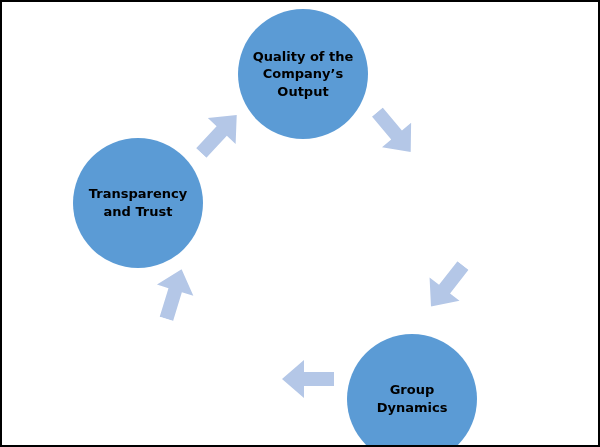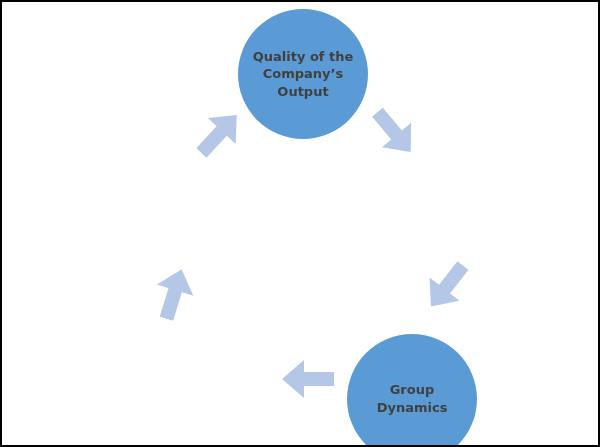--- a/index.html
+++ b/index.html
@@ -18,21 +18,21 @@
     overflow: hidden;
   }
   .node {
     position: absolute;
     border-radius: 50%;
     background: #5b9bd5;
     display: flex;
     align-items: center;
     justify-content: center;
     text-align: center;
-    color: #404040;
+    color: #000000;
     font-weight: bold;
     font-size: 13px;
     line-height: 1.35;
     white-space: pre-line;
     padding: 8px;
     box-sizing: border-box;
   }
   .node-top          { left: 236px; top: 7px;   width: 130px; height: 130px; }
   .node-right        { left: 406px; top: 127px; width: 127px; height: 127px; }
   .node-bottom-right { left: 345px; top: 332px; width: 130px; height: 130px; text-align: center; }
@@ -61,20 +61,24 @@
 Output</span>
   </div>
 
 
   <div class="node node-bottom-right">
     <span>Group
 Dynamics</span>
   </div>
 
 
+  <div class="node node-left">
+    <span>Transparency
+and Trust</span>
+  </div>
 
   <svg class="arrow arrow-1" viewBox="0 0 52 40">
     <path d="M0 13 L30 13 L30 1 L52 20 L30 39 L30 27 L0 27 Z" fill="#B4C7E7"></path>
   </svg>
 
   <svg class="arrow arrow-2" viewBox="0 0 52 40">
     <path d="M0 13 L30 13 L30 1 L52 20 L30 39 L30 27 L0 27 Z" fill="#B4C7E7"></path>
   </svg>
 
   <svg class="arrow arrow-3" viewBox="0 0 52 40">

